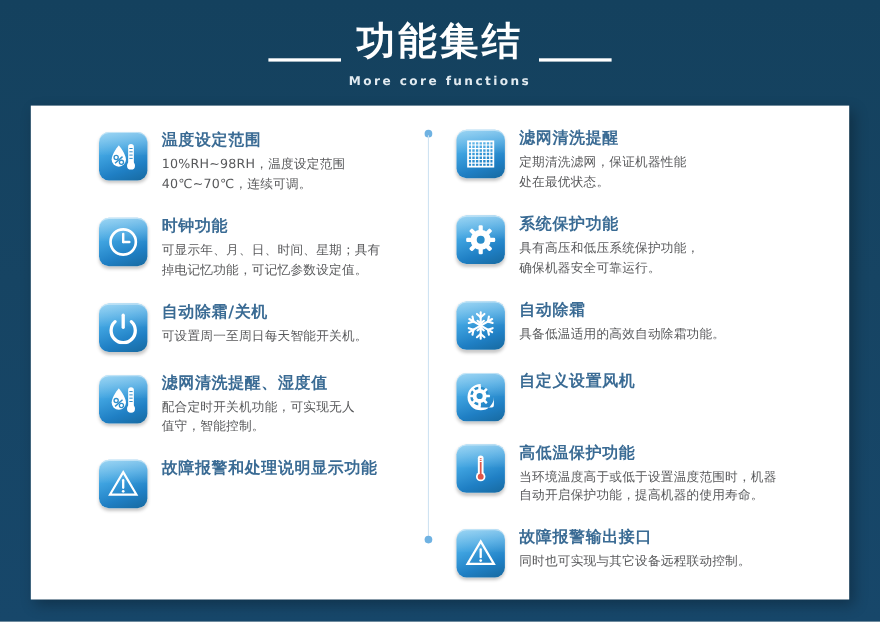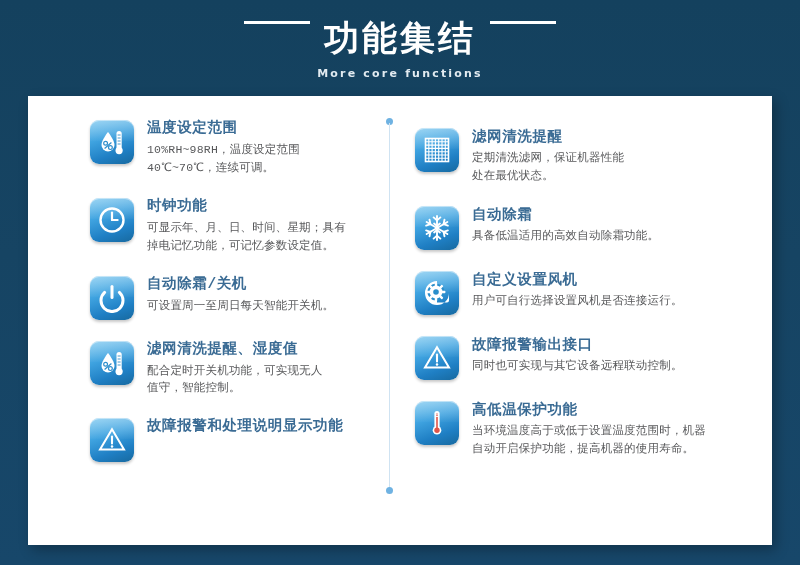--- a/index.html
+++ b/index.html
@@ -13,21 +13,21 @@
   #page{
     position:absolute;inset:0;
     background:linear-gradient(180deg,#14415e 0%,#164463 45%,#17476a 100%);
   }
 
   
   .header{
     position:absolute;left:0;top:0;width:800px;height:96px;
     display:flex;flex-direction:column;align-items:center;justify-content:center;
   }
-  .title-row{display:flex;align-items:flex-start;justify-content:center;gap:14px;margin-top:4px;}
+  .title-row{display:flex;align-items:flex-end;justify-content:center;gap:14px;margin-top:4px;}
   .title-rule{width:66px;height:3px;background:#ffffff;display:block;}
   .title-text{
     color:#ffffff;font-size:35px;font-weight:bold;letter-spacing:3px;
     line-height:1;white-space:nowrap;
   }
   .subtitle{
     color:#e2ebf1;font-size:11px;font-weight:bold;letter-spacing:2.2px;
     margin-top:11px;
   }
 
@@ -35,22 +35,22 @@
   .panel{
     position:absolute;left:28px;top:96px;width:744px;height:449px;
     background:#ffffff;
     box-shadow:4px 5px 12px rgba(0,0,0,0.28);
   }
   .columns{
     position:absolute;left:0;top:0;width:744px;height:449px;
     display:flex;
   }
   .col{width:372px;position:relative;}
-  .col-left{padding:22px 0 16px 62px;box-sizing:border-box;font-family:Liberation Mono, monospace;}
-  .col-right{padding:30px 0 0 15px;box-sizing:border-box;}
+  .col-left{padding:22px 0 16px 62px;box-sizing:border-box;}
+  .col-right{padding:20px 0 0 15px;box-sizing:border-box;}
 
   
   .divider{
     position:absolute;left:357px;top:22px;width:9px;height:376px;
   }
   .divider-line{
     position:absolute;left:4px;top:5px;width:1px;height:366px;
     background:#cfe3f2;
   }
   .dot{
@@ -223,20 +223,39 @@
               </g>
             </svg>
           </div>
           <div class="txt">
             <div class="f-title">滤网清洗提醒</div>
             <div class="f-desc">定期清洗滤网，保证机器性能
 处在最优状态。</div>
           </div>
         </div>
 
+        <div class="item">
+          <div class="icon">
+            <svg width="28" height="28" viewBox="0 0 28 28">
+              <g fill="#ffffff">
+                <rect x="12.1" y="0.8" width="3.8" height="26.4" rx="1.1"></rect>
+                <rect x="12.1" y="0.8" width="3.8" height="26.4" rx="1.1" transform="rotate(45 14 14)"></rect>
+                <rect x="12.1" y="0.8" width="3.8" height="26.4" rx="1.1" transform="rotate(90 14 14)"></rect>
+                <rect x="12.1" y="0.8" width="3.8" height="26.4" rx="1.1" transform="rotate(135 14 14)"></rect>
+                <circle cx="14" cy="14" r="9.2"></circle>
+              </g>
+              <circle cx="14" cy="14" r="3.6" fill="#2a8ecb"></circle>
+            </svg>
+          </div>
+          <div class="txt">
+            <div class="f-title">系统保护功能</div>
+            <div class="f-desc">具有高压和低压系统保护功能，
+确保机器安全可靠运行。</div>
+          </div>
+        </div>
 
         <div class="item">
           <div class="icon">
             <svg width="30" height="30" viewBox="0 0 30 30">
               <g stroke="#ffffff" stroke-width="1.9" stroke-linecap="round" fill="none">
                 <g>
                   <line x1="15" y1="3" x2="15" y2="27"></line>
                   <line x1="15" y1="7.4" x2="11.6" y2="4.4"></line>
                     <line x1="15" y1="7.4" x2="18.4" y2="4.4"></line>
                   <line x1="15" y1="22.6" x2="11.6" y2="25.6"></line>
@@ -279,35 +298,20 @@
                 <rect x="12.8" y="4.6" width="2.4" height="18.8" rx="0.8" transform="rotate(45 14 14)"></rect>
                 <rect x="12.8" y="4.6" width="2.4" height="18.8" rx="0.8" transform="rotate(90 14 14)"></rect>
                 <rect x="12.8" y="4.6" width="2.4" height="18.8" rx="0.8" transform="rotate(135 14 14)"></rect>
                 <circle cx="14" cy="14" r="6.4"></circle>
               </g>
               <circle cx="14" cy="14" r="2.8" fill="#2a8ecb"></circle>
             </svg>
           </div>
           <div class="txt">
             <div class="f-title">自定义设置风机</div>
-            <div class="f-desc">用户可自行选择设置风机是否连接运行。</div>
-          </div>
-        </div>
-
-        <div class="item">
-          <div class="icon">
-            <svg width="30" height="30" viewBox="0 0 30 30">
-              <path d="M15 4.2 L27 24.6 L3 24.6 Z" fill="none" stroke="#ffffff" stroke-width="2"></path>
-              <line x1="15" y1="11.5" x2="15" y2="18.5" stroke="#ffffff" stroke-width="2.1" stroke-linecap="round"></line>
-              <circle cx="15" cy="21.6" r="1.25" fill="#ffffff"></circle>
-            </svg>
-          </div>
-          <div class="txt">
-            <div class="f-title">故障报警输出接口</div>
-            <div class="f-desc">同时也可实现与其它设备远程联动控制。</div>
           </div>
         </div>
 
         <div class="item">
           <div class="icon">
             <svg width="30" height="30" viewBox="0 0 30 30">
               <rect x="12.4" y="3" width="5.2" height="18" rx="2.6" fill="#ffffff"></rect>
               <circle cx="15" cy="22.3" r="4.3" fill="#ffffff"></circle>
               <rect x="14.2" y="9" width="1.6" height="13" fill="#e0564a"></rect>
               <circle cx="15" cy="22.3" r="2.7" fill="#e0564a"></circle>
@@ -315,18 +319,32 @@
               <line x1="14.2" y1="7.6" x2="15.8" y2="7.6" stroke="#e0564a" stroke-width="0.9"></line>
             </svg>
           </div>
           <div class="txt">
             <div class="f-title">高低温保护功能</div>
             <div class="f-desc">当环境温度高于或低于设置温度范围时，机器
 自动开启保护功能，提高机器的使用寿命。</div>
           </div>
         </div>
 
+        <div class="item">
+          <div class="icon">
+            <svg width="30" height="30" viewBox="0 0 30 30">
+              <path d="M15 4.2 L27 24.6 L3 24.6 Z" fill="none" stroke="#ffffff" stroke-width="2"></path>
+              <line x1="15" y1="11.5" x2="15" y2="18.5" stroke="#ffffff" stroke-width="2.1" stroke-linecap="round"></line>
+              <circle cx="15" cy="21.6" r="1.25" fill="#ffffff"></circle>
+            </svg>
+          </div>
+          <div class="txt">
+            <div class="f-title">故障报警输出接口</div>
+            <div class="f-desc">同时也可实现与其它设备远程联动控制。</div>
+          </div>
+        </div>
+
       </div>
 
     </div>
   </div>
 
 </div>
 
 </body></html>

